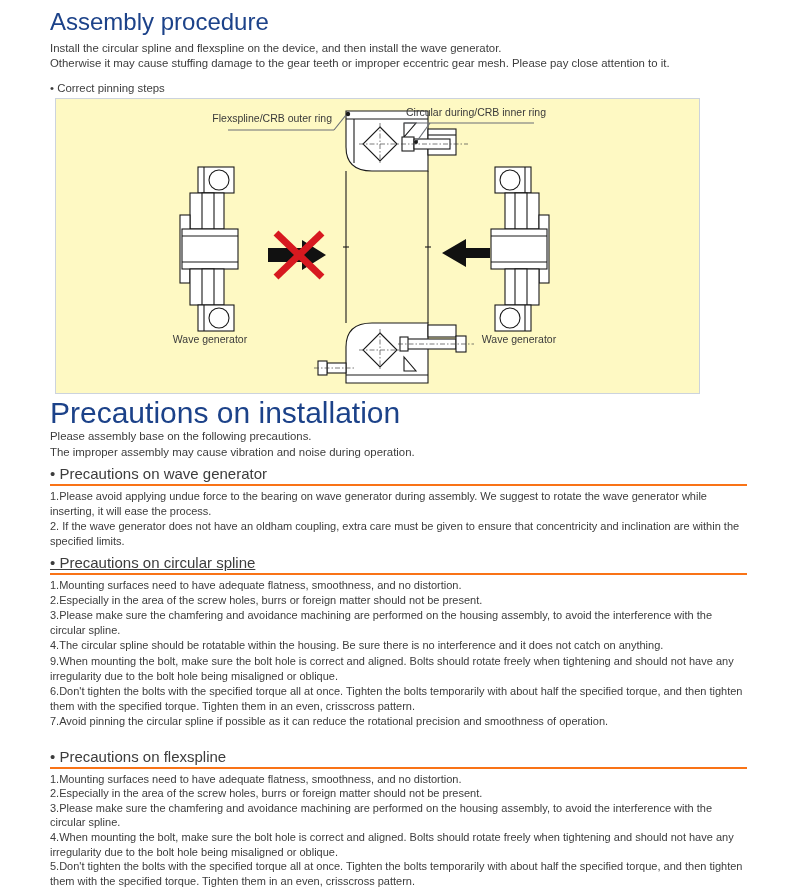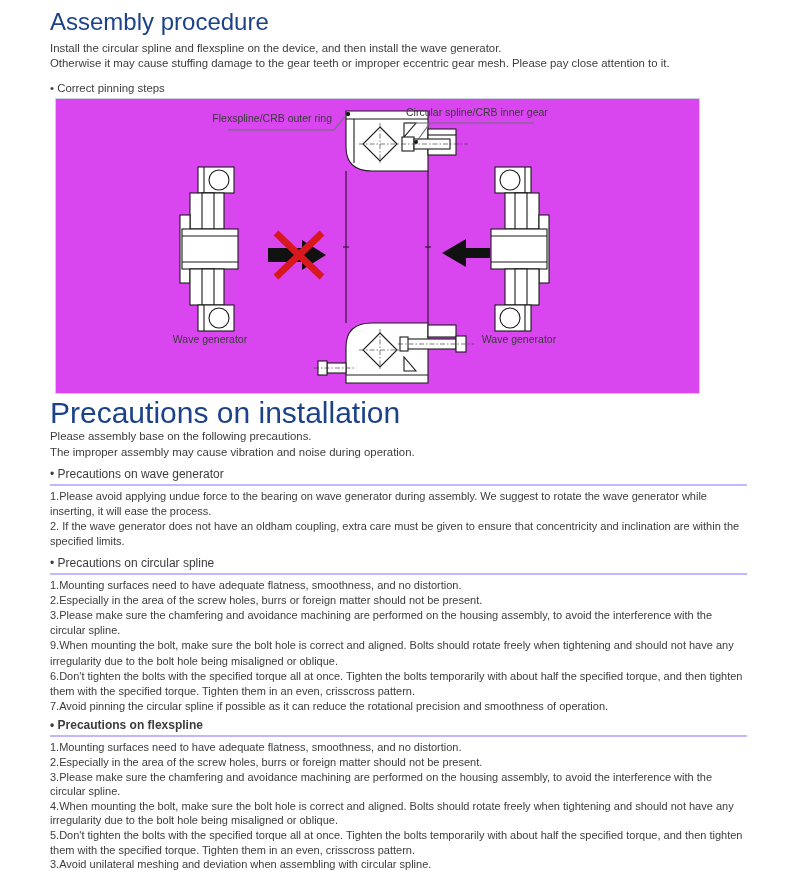--- a/index.html
+++ b/index.html
@@ -5,30 +5,30 @@
   html,body{margin:0;padding:0;}
   body{
     width:791px;height:887px;background:#ffffff;overflow:hidden;
     font-family:"Liberation Sans", sans-serif;color:#3c3c3c;
   }
   .content{padding:8px 44px 0 50px;}
   .h1{color:#1c4289;font-size:24px;line-height:28px;font-weight:normal;margin:0 0 5px 0;}
   .h2{color:#1c4289;font-size:30px;line-height:28px;font-weight:normal;margin:5px 0 2px 0;}
   .body-line{font-size:11.4px;line-height:15.2px;margin:0;}
   .steps-label{font-size:11.4px;line-height:14px;margin:10px 0 0 0;}
-  .diagram-box{position:relative;width:643px;height:294px;border:1px solid #ccd3dd;margin:3px 0 0 5px;background:#d946ef;}
+  .diagram-box{position:relative;width:643px;height:294px;border:1px solid #ccd3dd;margin:3px 0 0 5px;background:#fef9c3;}
   .diagram-box svg{position:absolute;left:0;top:0;}
   .diagram-label{position:absolute;font-size:10.5px;line-height:12px;color:#3a3a3a;white-space:nowrap;}
   .lbl-flex{left:150px;top:13px;width:126px;text-align:right;}
   .lbl-circ{left:350px;top:7px;width:150px;text-align:left;}
   .lbl-wg-left{left:112px;top:234px;width:84px;text-align:center;}
   .lbl-wg-right{left:421px;top:234px;width:84px;text-align:center;}
-  .sec-heading{font-size:12px;line-height:14px;margin-top:7px;padding-bottom:3px;border-bottom:2px solid #c4b5fd;}
-  .sec2 .sec-heading{margin-top:6px;}
-  .sec3 .sec-heading{margin-top:4px;font-weight:bold;}
+  .sec-heading{font-size:15px;line-height:14px;margin-top:7px;padding-bottom:3px;border-bottom:2px solid #f97316;}
+  .sec2 .sec-heading{margin-top:6px;text-decoration:underline;}
+  .sec3 .sec-heading{margin-top:20px;}
   .items{margin-top:3px;}
   .items p{font-size:11px;line-height:15.2px;margin:0;}
   .sec3 .items p{line-height:14.6px;}
 </style>
 </head>
 <body>
 
 <div class="content">
 
   <h1 class="h1">Assembly procedure</h1>
@@ -124,21 +124,21 @@
       <g stroke="#6a6f76" stroke-width="1.2" fill="none">
         <line x1="172" y1="31" x2="278" y2="31"></line>
         <line x1="278" y1="31" x2="290" y2="16"></line>
         <line x1="348" y1="24" x2="478" y2="24"></line>
         <line x1="374" y1="24" x2="361" y2="42"></line>
       </g>
       <circle cx="292" cy="15" r="2.2" fill="#1a1a1a"></circle>
       <circle cx="360" cy="43" r="2" fill="#1a1a1a"></circle>
     </svg>
     <div class="diagram-label lbl-flex">Flexspline/CRB outer ring</div>
-    <div class="diagram-label lbl-circ">Circular spline/CRB inner gear</div>
+    <div class="diagram-label lbl-circ">Circular during/CRB inner ring</div>
     <div class="diagram-label lbl-wg-left">Wave generator</div>
     <div class="diagram-label lbl-wg-right">Wave generator</div>
   </div>
 
   <h1 class="h2">Precautions on installation</h1>
   <p class="body-line">Please assembly base on the following precautions.</p>
   <p class="body-line">The improper assembly may cause vibration and noise during operation.</p>
 
   <div class="sec sec1">
     <div class="sec-heading">• Precautions on wave generator</div>
@@ -147,20 +147,21 @@
       <p>2. If the wave generator does not have an oldham coupling, extra care must be given to ensure that concentricity and inclination are within the specified limits.</p>
     </div>
   </div>
 
   <div class="sec sec2">
     <div class="sec-heading">• Precautions on circular spline</div>
     <div class="items">
       <p>1.Mounting surfaces need to have adequate flatness, smoothness, and no distortion.</p>
       <p>2.Especially in the area of the screw holes, burrs or foreign matter should not be present.</p>
       <p>3.Please make sure the chamfering and avoidance machining are performed on the housing assembly, to avoid the interference with the circular spline.</p>
+      <p>4.The circular spline should be rotatable within the housing. Be sure there is no interference and it does not catch on anything.</p>
       <p>9.When mounting the bolt, make sure the bolt hole is correct and aligned. Bolts should rotate freely when tightening and should not have any irregularity due to the bolt hole being misaligned or oblique.</p>
       <p>6.Don't tighten the bolts with the specified torque all at once. Tighten the bolts temporarily with about half the specified torque, and then tighten them with the specified torque. Tighten them in an even, crisscross pattern.</p>
       <p>7.Avoid pinning the circular spline if possible as it can reduce the rotational precision and smoothness of operation.</p>
     </div>
   </div>
 
   <div class="sec sec3">
     <div class="sec-heading">• Precautions on flexspline</div>
     <div class="items">
       <p>1.Mounting surfaces need to have adequate flatness, smoothness, and no distortion.</p>

